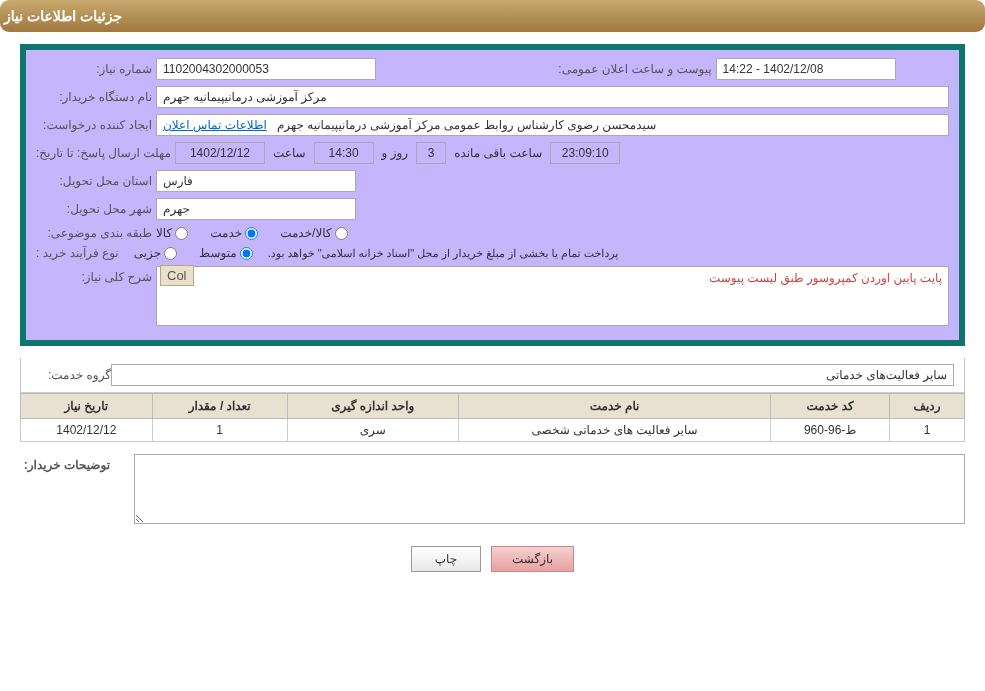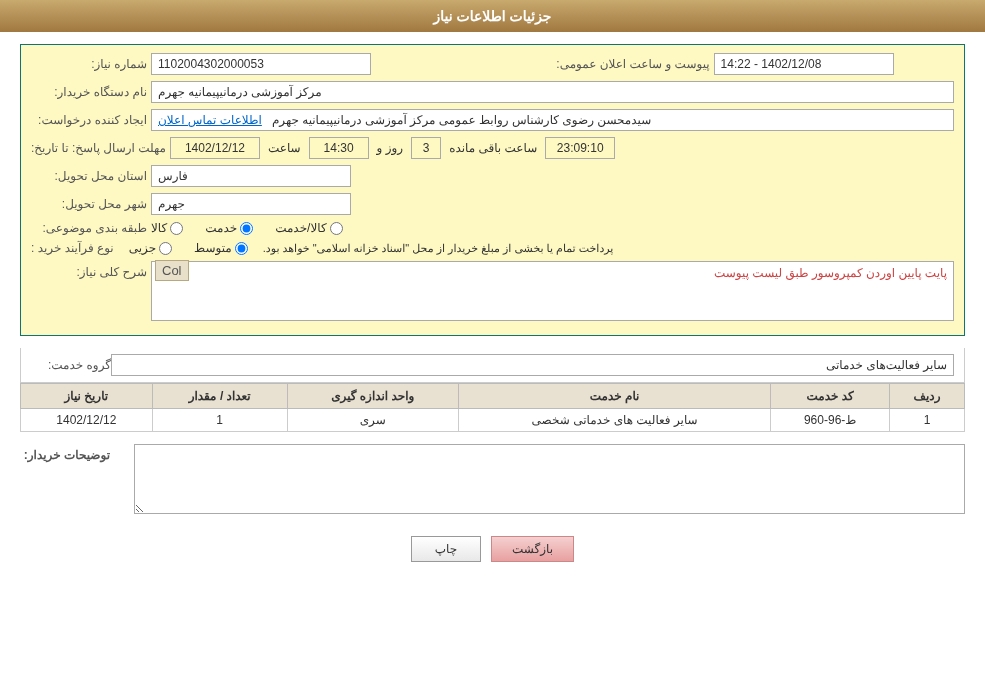--- a/index.html
+++ b/index.html
@@ -12,32 +12,33 @@
     }
     .page-wrapper {
       max-width: 985px;
       margin: 0 auto;
       background: #fff;
       min-height: 691px;
     }
     .header-bar {
       background: linear-gradient(to bottom, #c8a96e, #a07840);
       padding: 8px 4px;
-      text-align: center;
+      text-align: left;
       color: white;
       font-size: 14px;
       font-weight: bold;
+      border-radius: 9px;
     }
     .content {
       padding: 12px 20px;
     }
     .form-section {
-      border: 1px solid #0f766e;
+      border: 6px solid #0f766e;
       margin-bottom: 12px;
-      background: #fef9c3;
+      background: #c4b5fd;
     }
     .form-body {
       padding: 8px 10px;
     }
     .form-row {
       display: flex;
       align-items: center;
       margin-bottom: 6px;
       flex-direction: row-reverse;
     }

